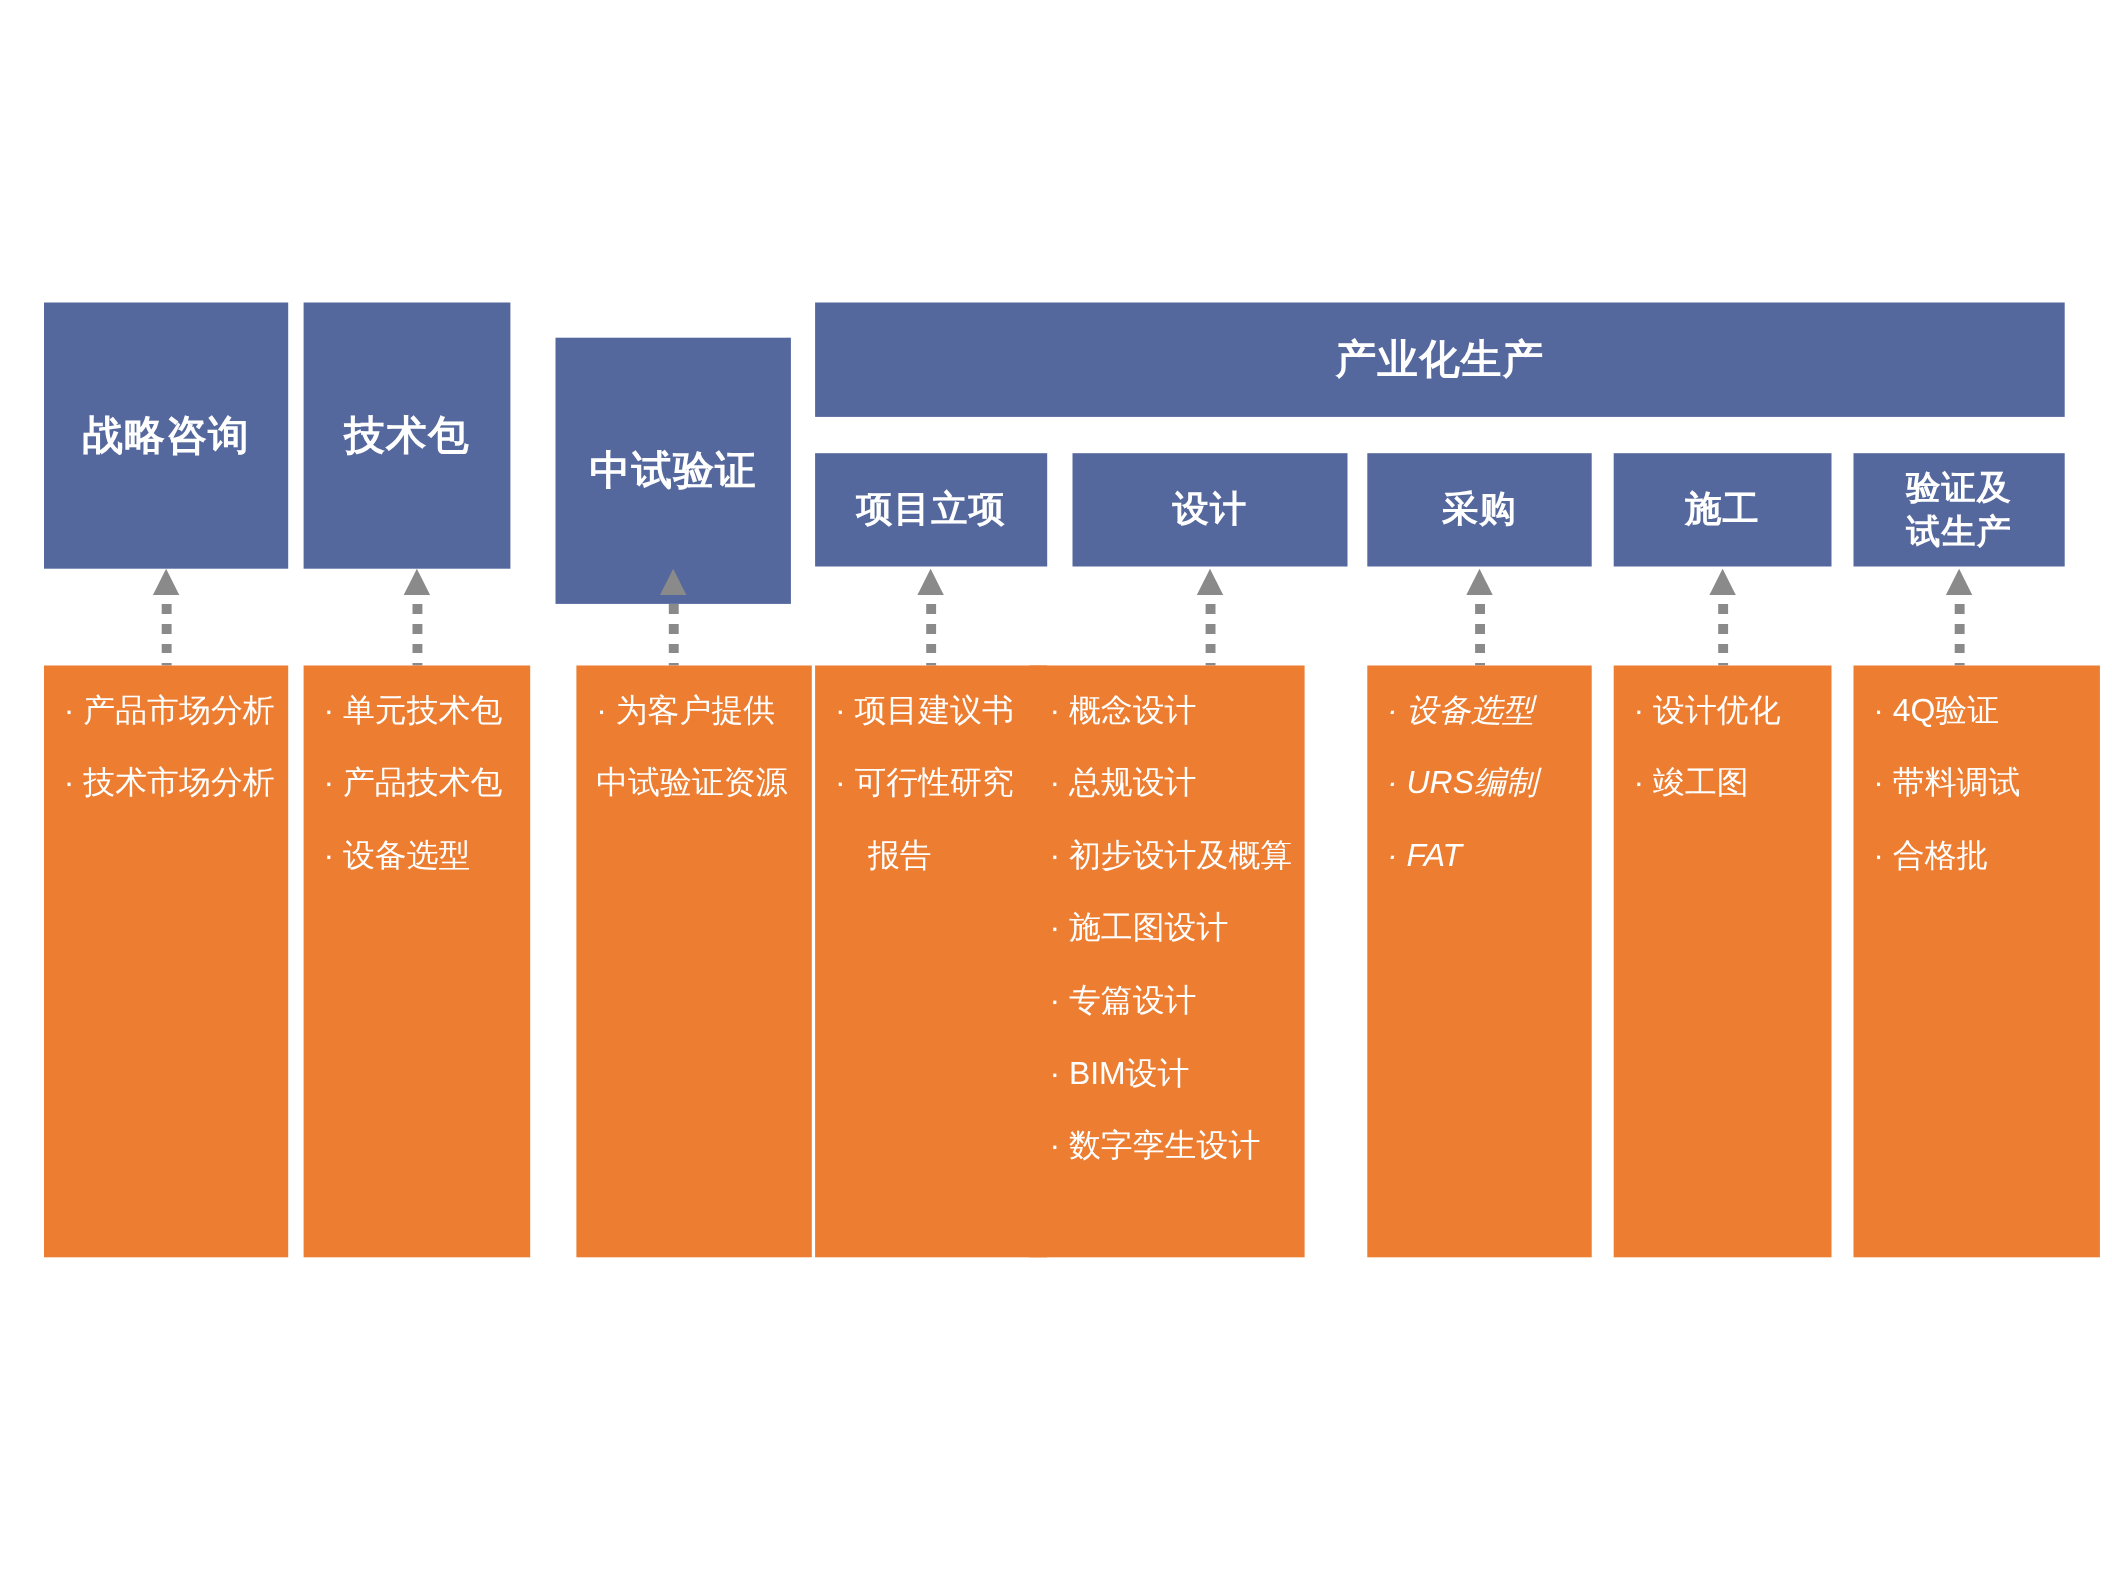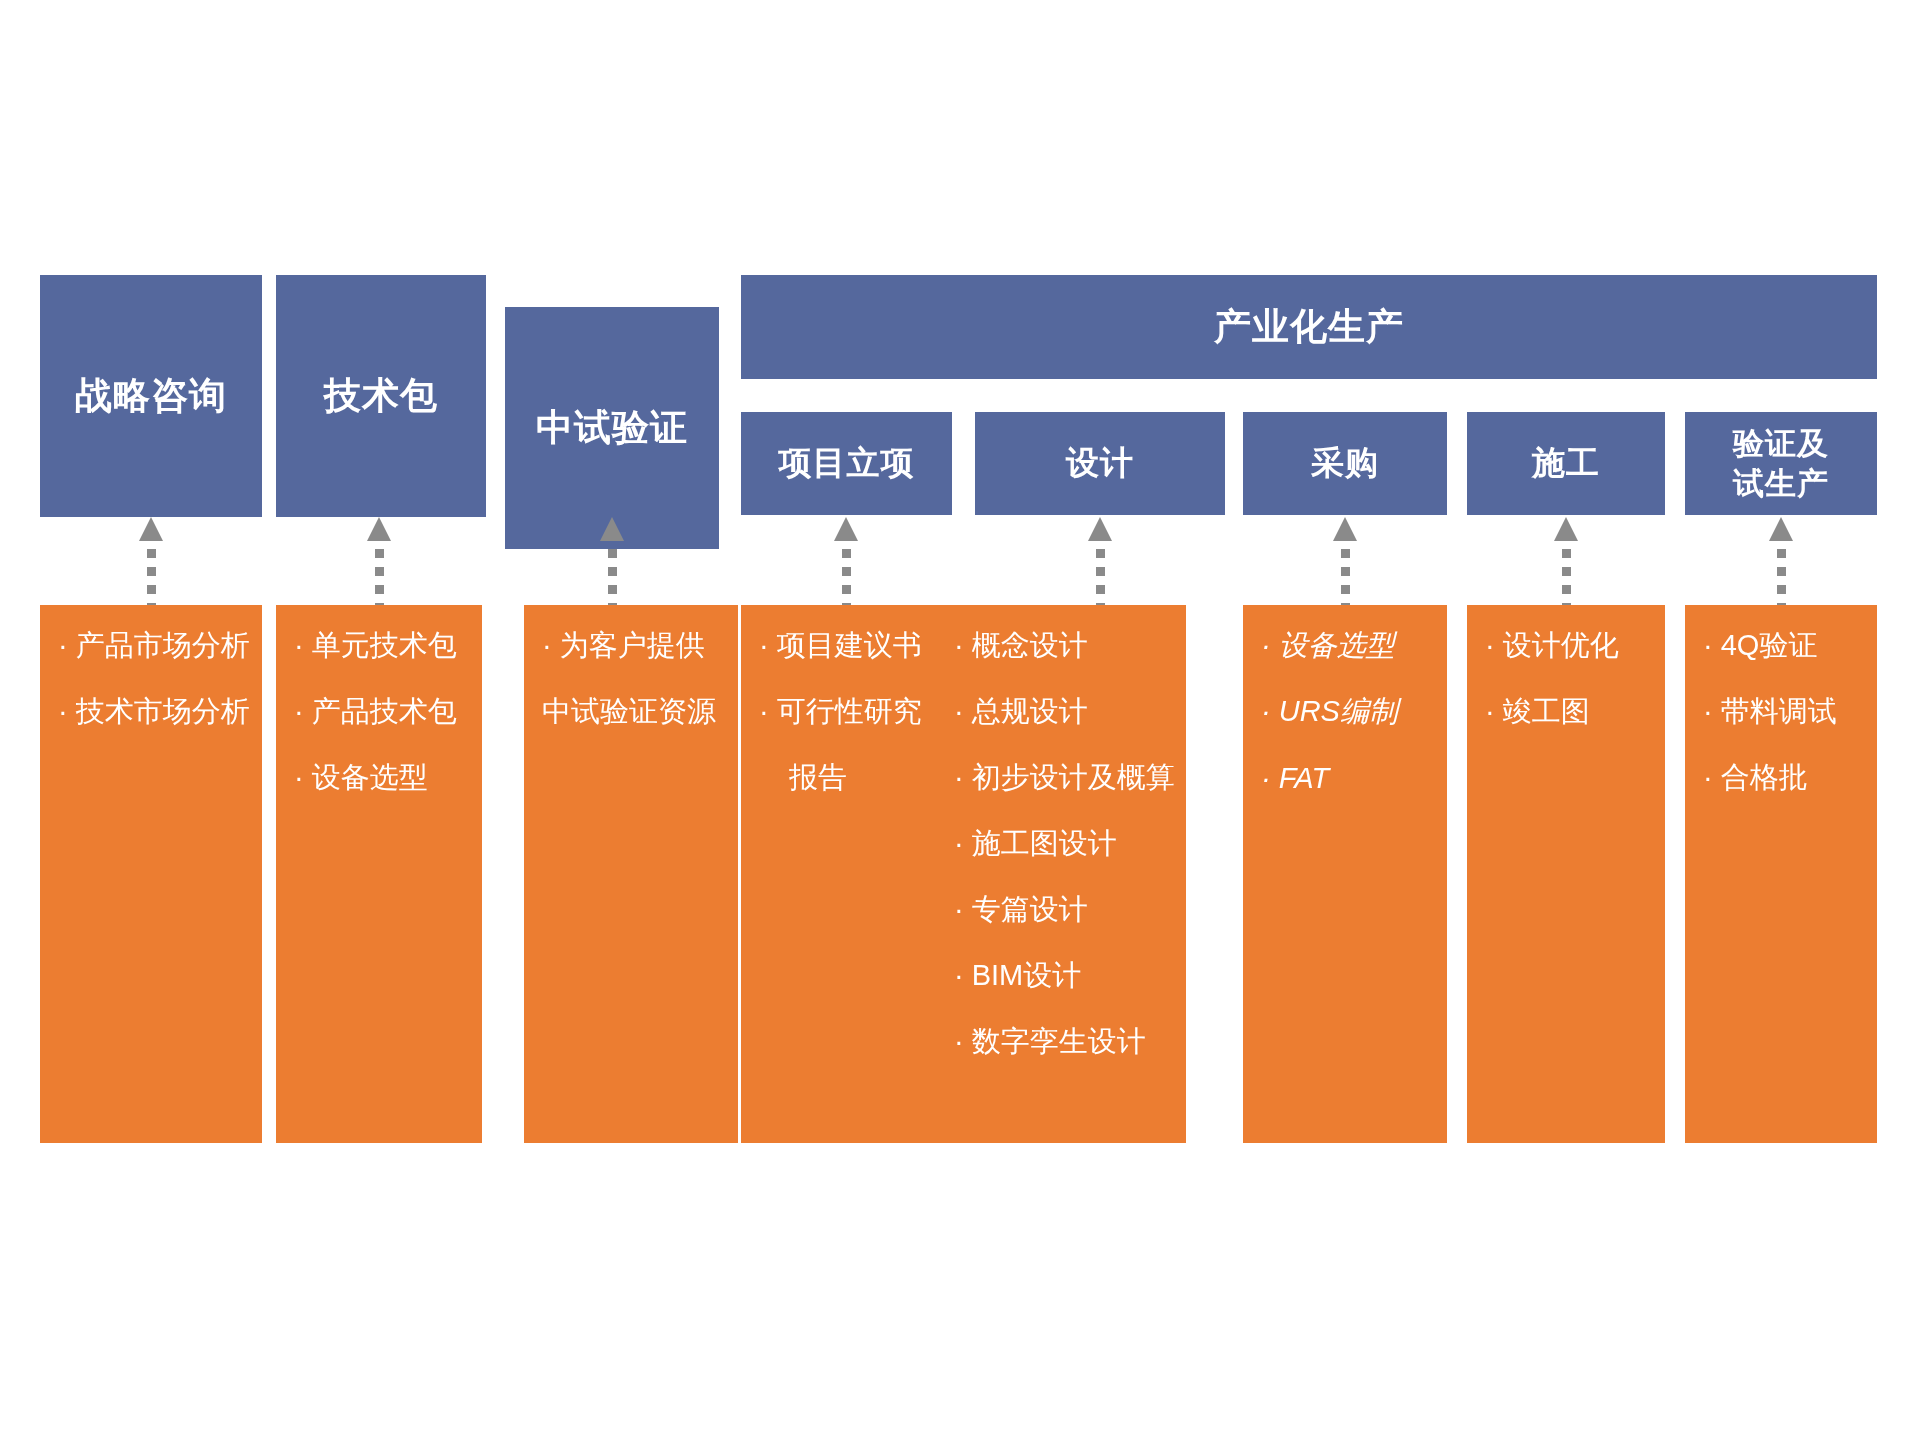--- a/index.html
+++ b/index.html
@@ -91,21 +91,21 @@
     white-space: nowrap;
   }
   .line.wrap-indent { padding-left: 30px; }
 </style>
 </head>
 <body>
 
 <div class="canvas">
 
   <div class="bluebox top-box" style="left:40px; width:222px;">战略咨询</div>
-  <div class="bluebox top-box" style="left:276px; width:210px;text-align:right;">技术包</div>
+  <div class="bluebox top-box" style="left:276px; width:188px;text-align:right;">技术包</div>
   <div class="bluebox top-box" style="left:505px; width:214px;margin-top:32px;">中试验证</div>
 
   <div class="bluebox banner">产业化生产</div>
 
   <div class="bluebox sub-box" style="left:741px; width:211px;">项目立项</div>
   <div class="bluebox sub-box" style="left:975px; width:250px;">设计</div>
   <div class="bluebox sub-box" style="left:1243px; width:204px;">采购</div>
   <div class="bluebox sub-box" style="left:1467px; width:198px;">施工</div>
   <div class="bluebox sub-box" style="left:1685px; width:192px;">
     <div class="two-line">
@@ -183,19 +183,19 @@
     <div class="line">· 设备选型</div>
     <div class="line">· URS编制</div>
     <div class="line">· FAT</div>
   </div>
 
   <div class="col" style="left:1467px; width:198px;">
     <div class="line">· 设计优化</div>
     <div class="line">· 竣工图</div>
   </div>
 
-  <div class="col" style="left:1685px; width:192px;">
+  <div class="col" style="left:1685px; width:224px;">
     <div class="line">· 4Q验证</div>
     <div class="line">· 带料调试</div>
     <div class="line">· 合格批</div>
   </div>
 
 </div>
 
 </body></html>

